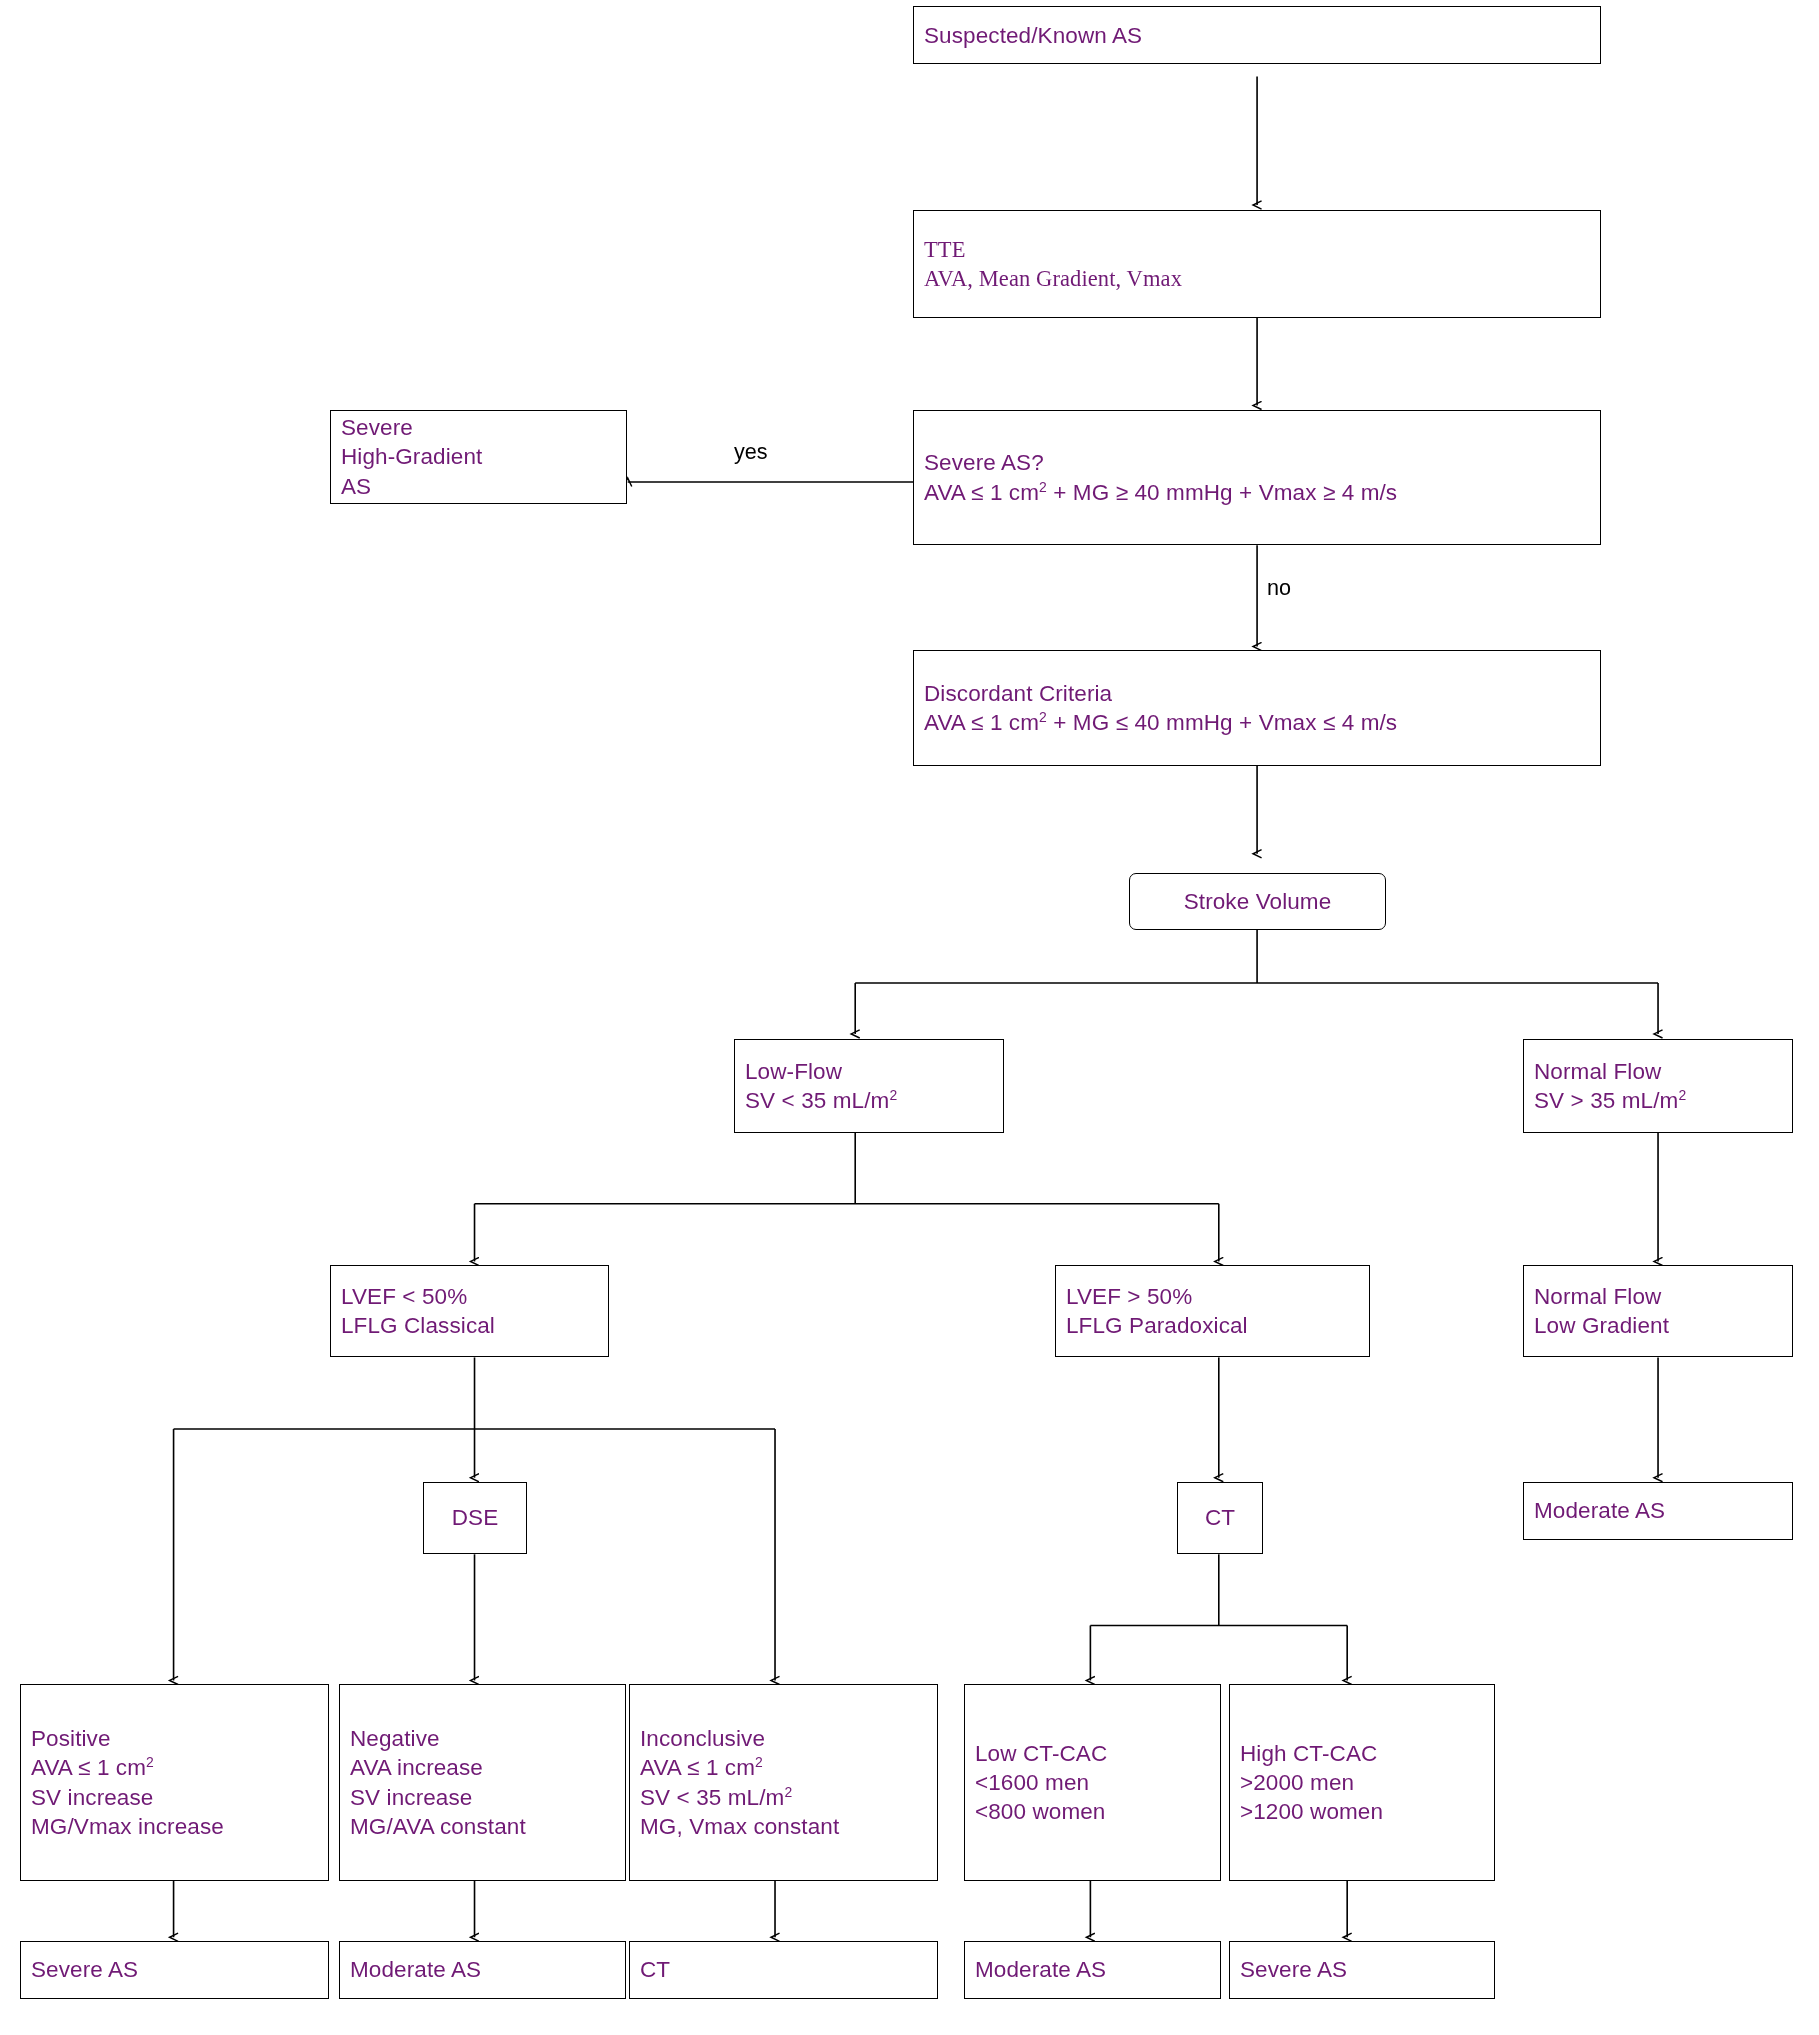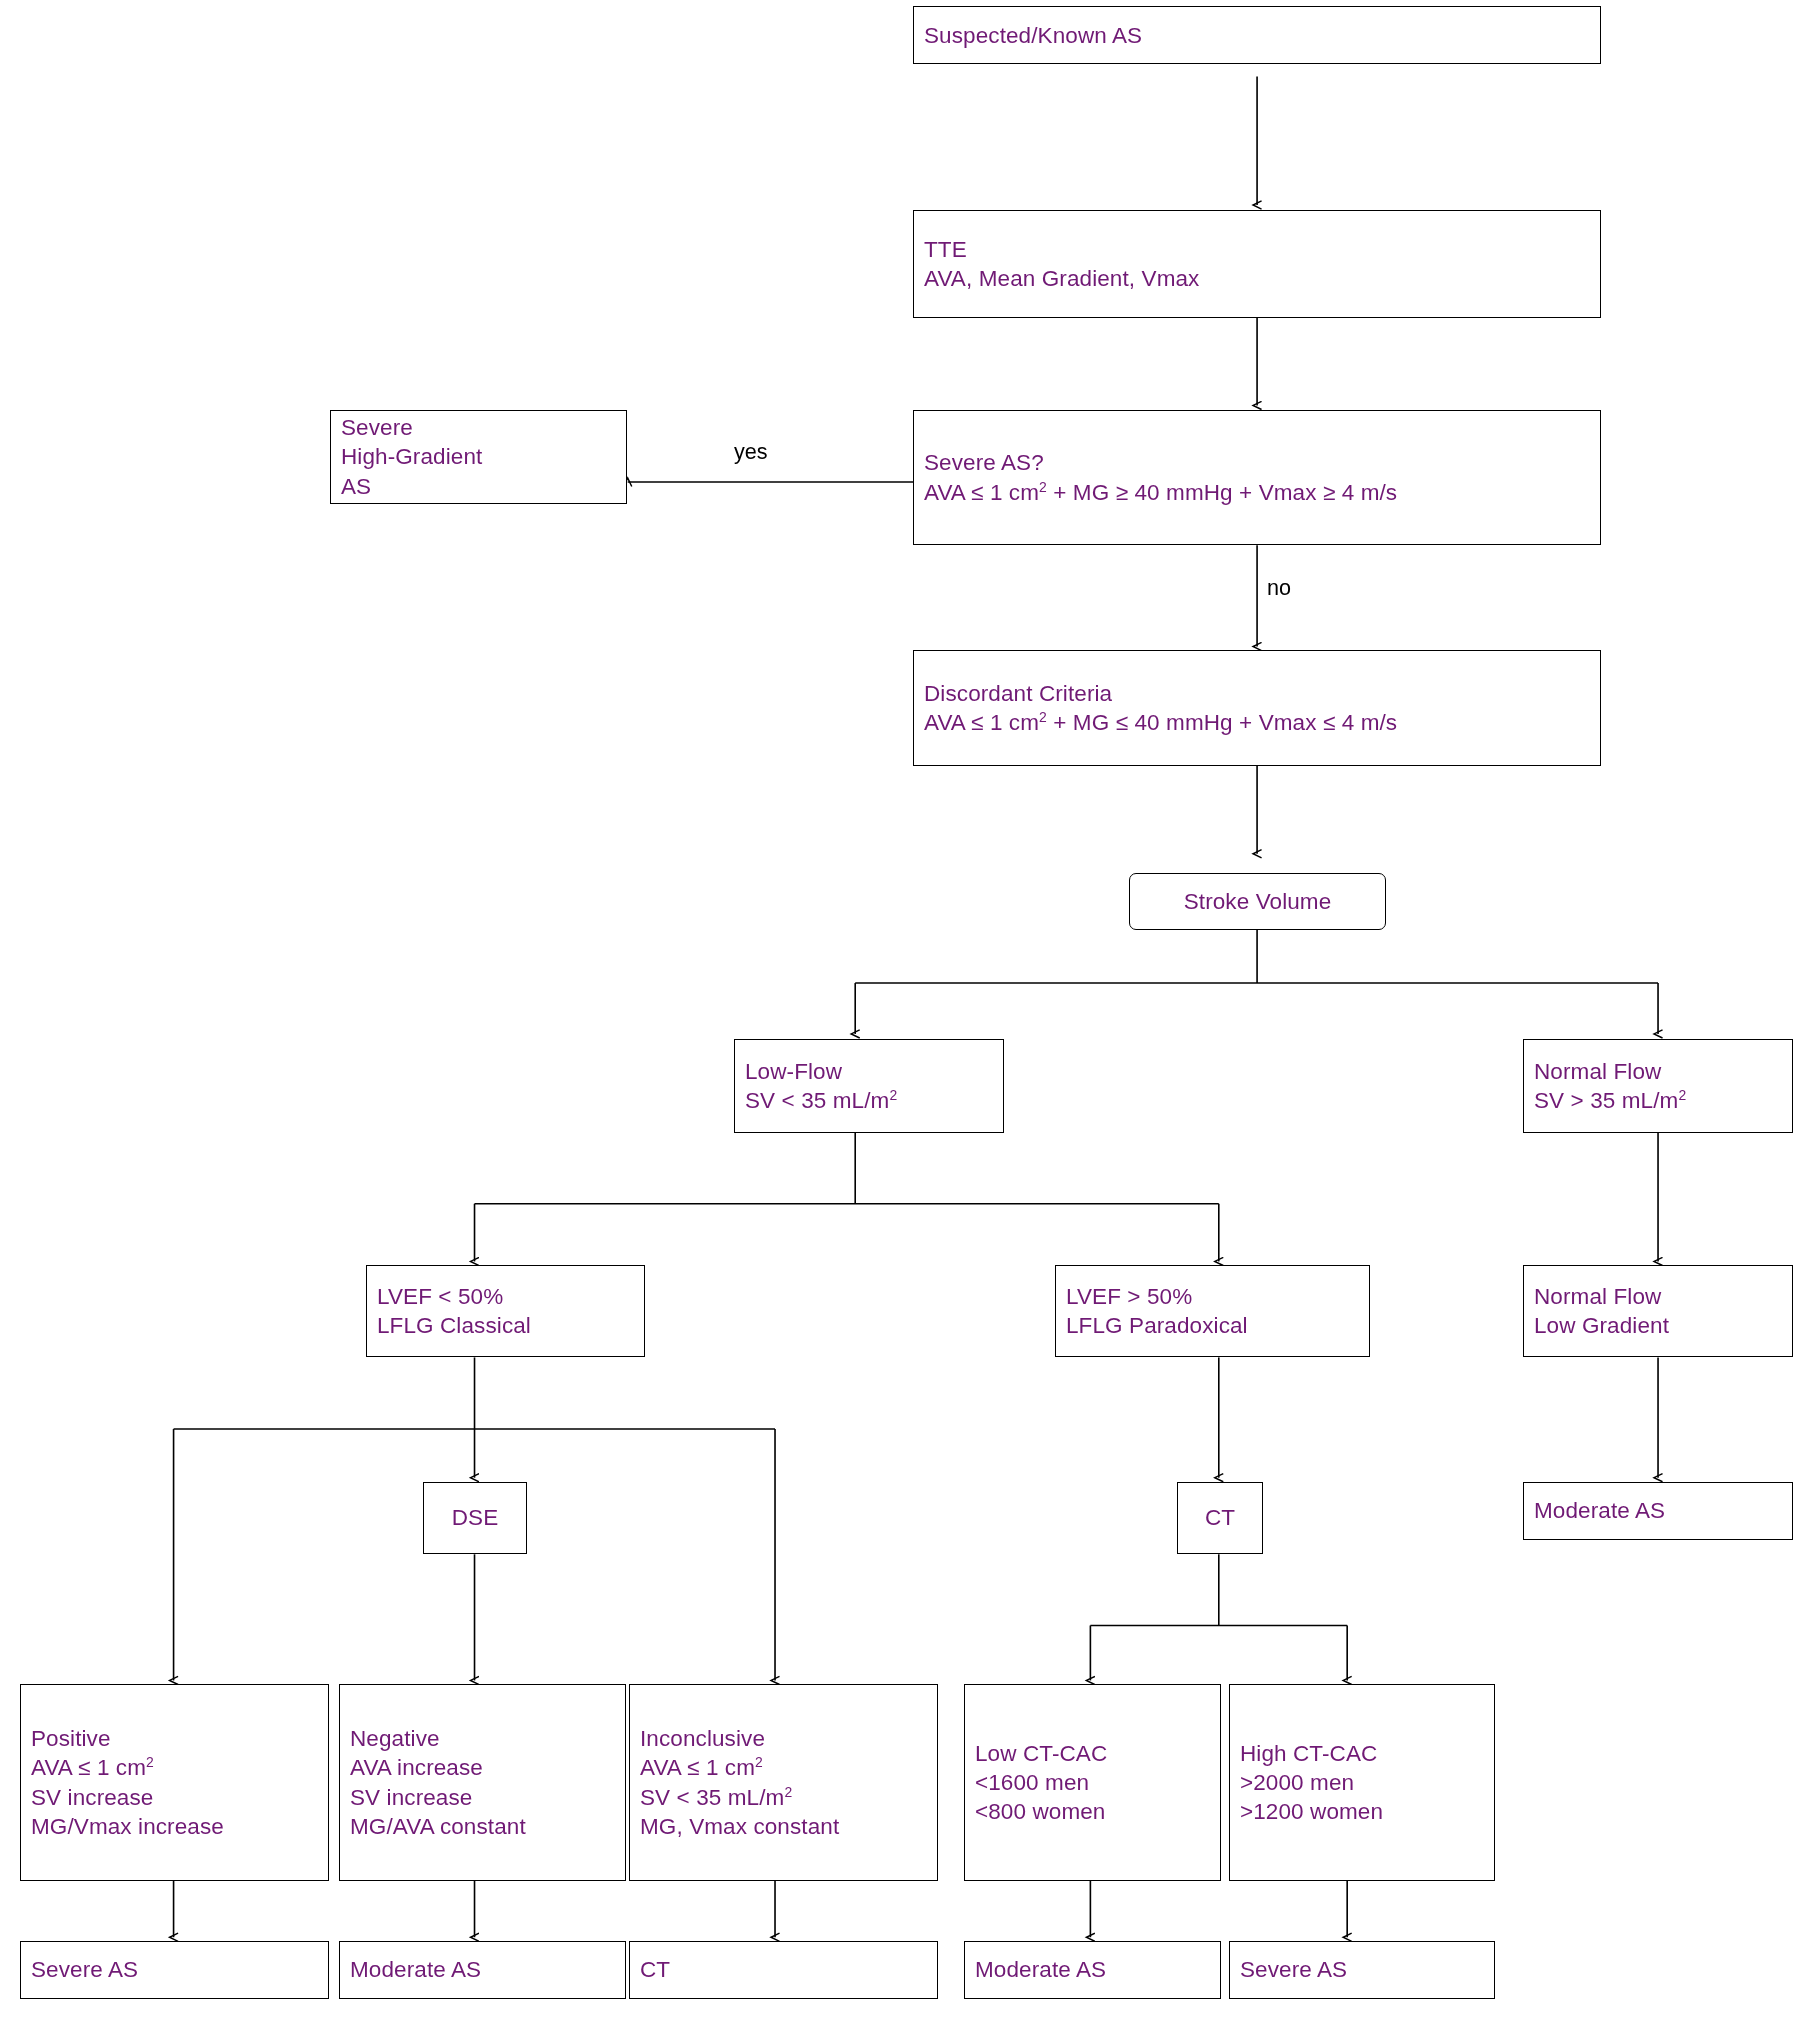--- a/index.html
+++ b/index.html
@@ -95,21 +95,21 @@
       <path d="M1720,4175 L1720,4300" marker-end="url(#arw)"></path>
       <path d="M2420,4175 L2420,4300" marker-end="url(#arw)"></path>
       <path d="M2990,4175 L2990,4300" marker-end="url(#arw)"></path>
     </g>
   </svg>
 
   <div class="node" style="left:913px;top:6.3px;width:688px;height:58px;">
     <div class="line">Suspected/Known AS</div>
   </div>
 
-  <div class="node" style="left:913px;top:210px;width:688px;height:108px;">
+  <div class="node" style="left:913px;top:210px;width:688px;height:108px;font-family:Liberation Serif, serif;">
     <div class="line">TTE</div>
     <div class="line">AVA, Mean Gradient, Vmax</div>
   </div>
 
   <div class="node" style="left:330px;top:410px;width:297px;height:94px;">
     <div class="line">Severe</div>
     <div class="line">High-Gradient</div>
     <div class="line">AS</div>
   </div>
 
@@ -134,21 +134,21 @@
   <div class="node" style="left:734px;top:1039px;width:270px;height:94px;">
     <div class="line">Low-Flow</div>
     <div class="line"><span>SV &lt; 35 mL/m</span><sup>2</sup></div>
   </div>
 
   <div class="node" style="left:1523px;top:1039px;width:270px;height:94px;">
     <div class="line">Normal Flow</div>
     <div class="line"><span>SV &gt; 35 mL/m</span><sup>2</sup></div>
   </div>
 
-  <div class="node" style="left:330px;top:1265px;width:279px;height:92px;margin-left:36px;">
+  <div class="node" style="left:330px;top:1265px;width:279px;height:92px;">
     <div class="line">LVEF &lt; 50%</div>
     <div class="line">LFLG Classical</div>
   </div>
 
   <div class="node" style="left:1055px;top:1265px;width:315px;height:92px;justify-content:center;">
     <div class="line">LVEF &gt; 50%</div>
     <div class="line">LFLG Paradoxical</div>
   </div>
 
   <div class="node" style="left:1523px;top:1265px;width:270px;height:92px;">

